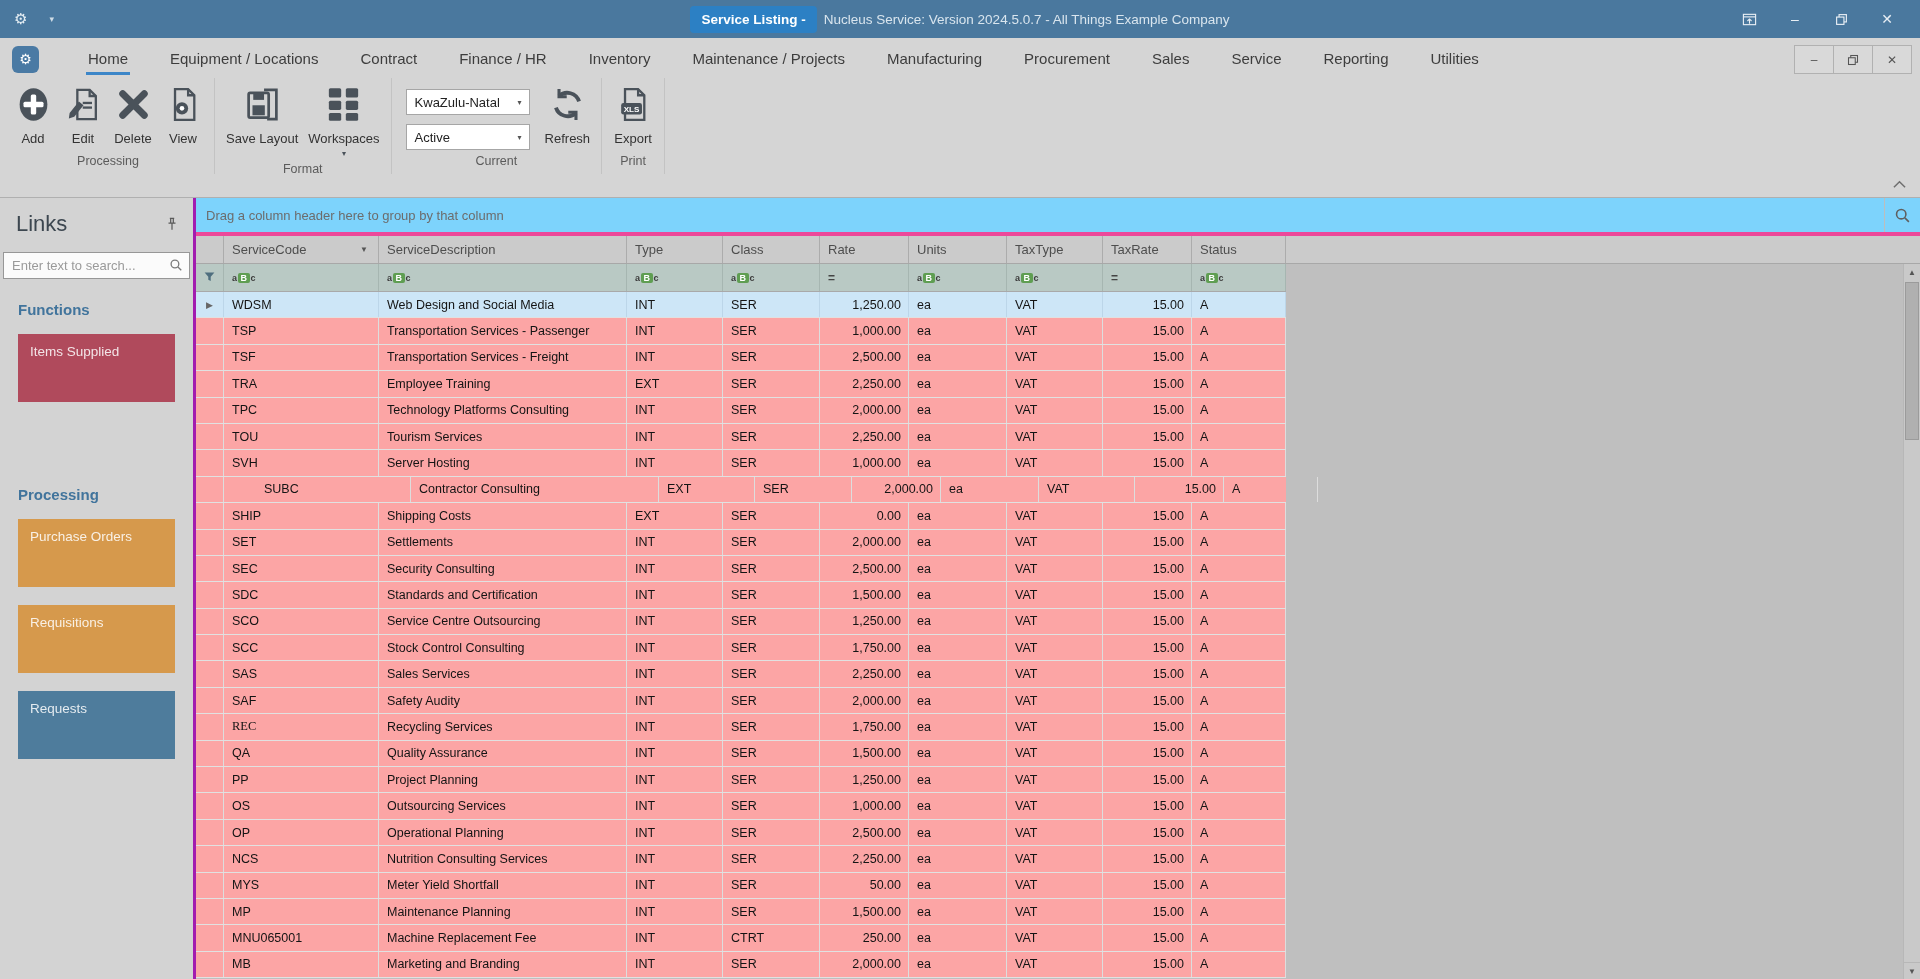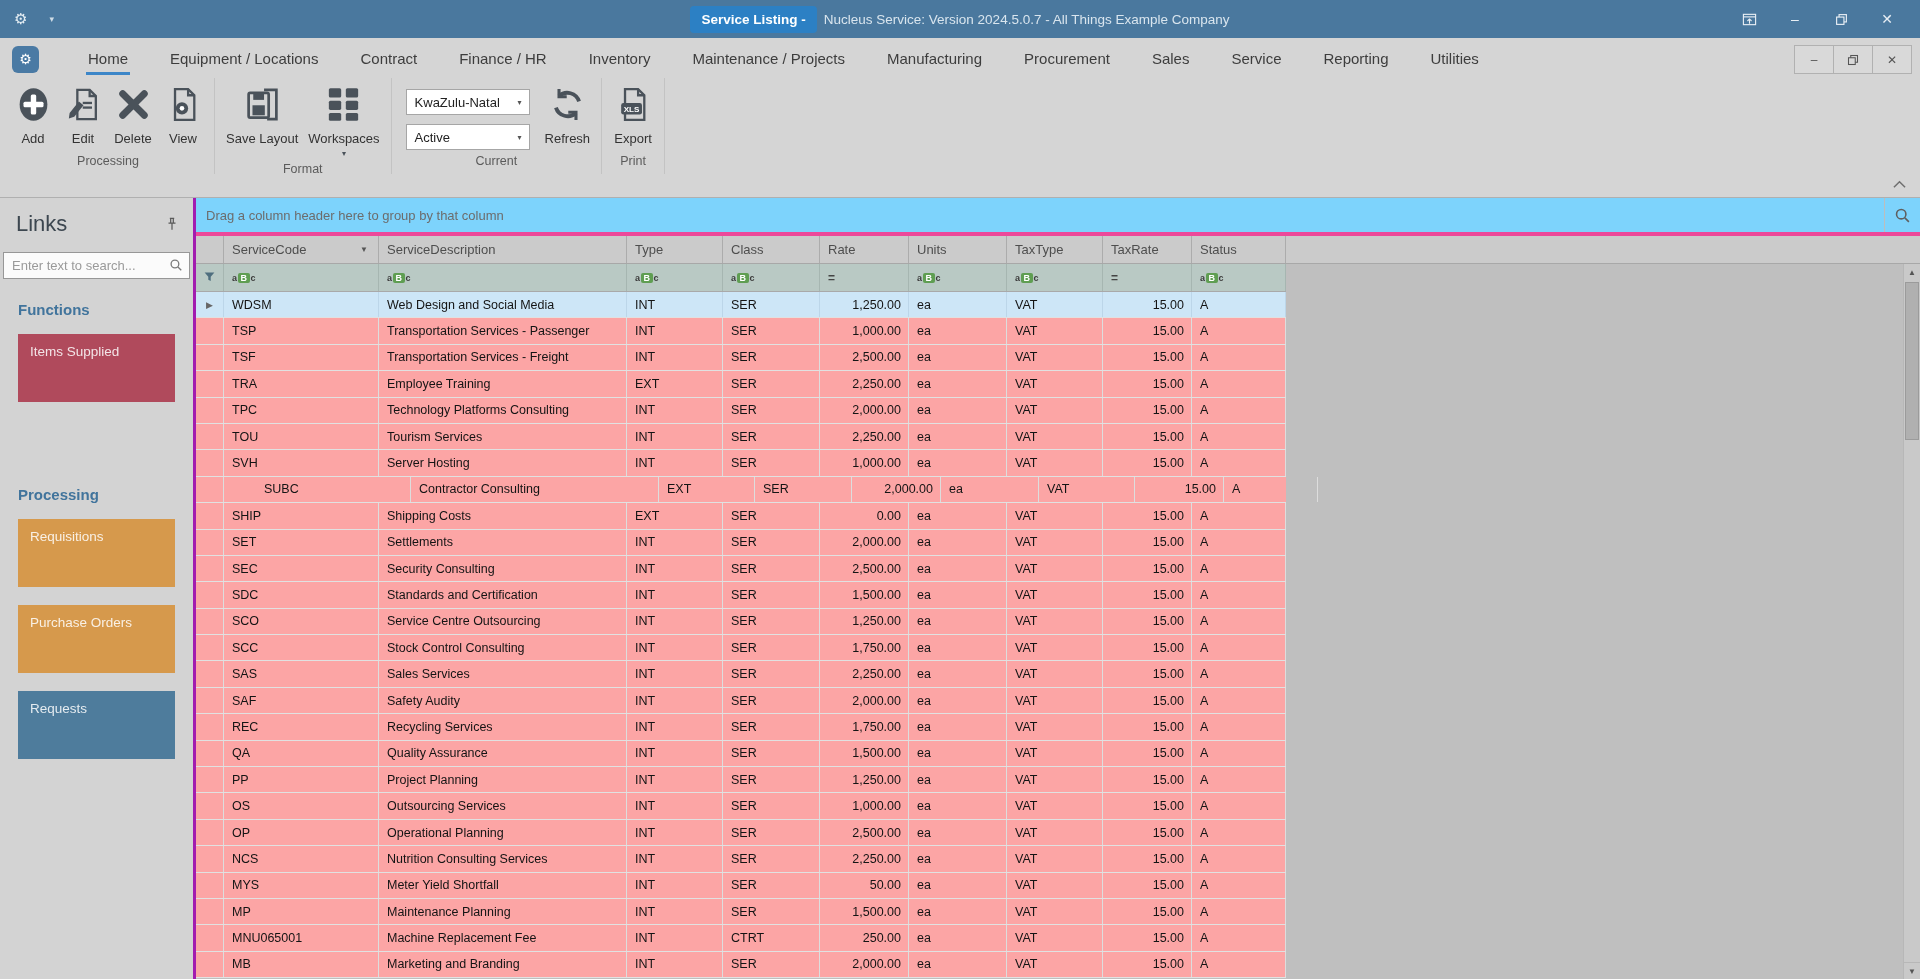--- a/index.html
+++ b/index.html
@@ -293,22 +293,22 @@
         <svg width="14" height="14" viewBox="0 0 16 16" fill="none" stroke="#7a7a7a" stroke-width="1.5">
           <circle cx="6.8" cy="6.8" r="4.4"></circle>
             <line x1="10.2" y1="10.2" x2="14" y2="14"></line>
         </svg>
       </span>
     </div>
     <div id="sidebar-sections">
         <div class="section-head">Functions</div>
         <div class="side-card" style="background: rgb(176, 74, 92);"><span>Items Supplied</span></div>
         <div class="section-head" style="padding-top: 66px;">Processing</div>
+        <div class="side-card" style="background: rgb(214, 153, 76);"><span>Purchase Orders</span></div>
         <div class="side-card" style="background: rgb(214, 153, 76);"><span>Requisitions</span></div>
-        <div class="side-card" style="background: rgb(214, 153, 76);"><span>Purchase Orders</span></div>
         <div class="side-card" style="background: rgb(78, 124, 156);"><span>Requests</span></div>
       </div>
   </aside>
 
   <section class="gridarea">
     <div class="group-panel">
       <span>Drag a column header here to group by that column</span>
       <span class="gp-search">
         <svg width="17" height="17" viewBox="0 0 16 16" fill="none" stroke="#5f5f5f" stroke-width="1.5">
           <circle cx="6.8" cy="6.8" r="4.4"></circle>
@@ -598,21 +598,21 @@
           <div class="gcell" style="width: 96px;">INT</div>
           <div class="gcell" style="width: 97px;">SER</div>
           <div class="gcell right" style="width: 89px;">2,000.00</div>
           <div class="gcell" style="width: 98px;">ea</div>
           <div class="gcell" style="width: 96px;">VAT</div>
           <div class="gcell right" style="width: 89px;">15.00</div>
           <div class="gcell" style="width: 94px;">A</div>
         </div>
         <div class="grow">
           <div class="gcell ind"></div>
-          <div class="gcell" style="width: 155px;">REC</div>
+          <div class="gcell" style="width: 155px; font-family: Liberation Serif, serif;">REC</div>
           <div class="gcell" style="width: 248px;">Recycling Services</div>
           <div class="gcell" style="width: 96px;">INT</div>
           <div class="gcell" style="width: 97px;">SER</div>
           <div class="gcell right" style="width: 89px;">1,750.00</div>
           <div class="gcell" style="width: 98px;">ea</div>
           <div class="gcell" style="width: 96px;">VAT</div>
           <div class="gcell right" style="width: 89px;">15.00</div>
           <div class="gcell" style="width: 94px;">A</div>
         </div>
         <div class="grow">

